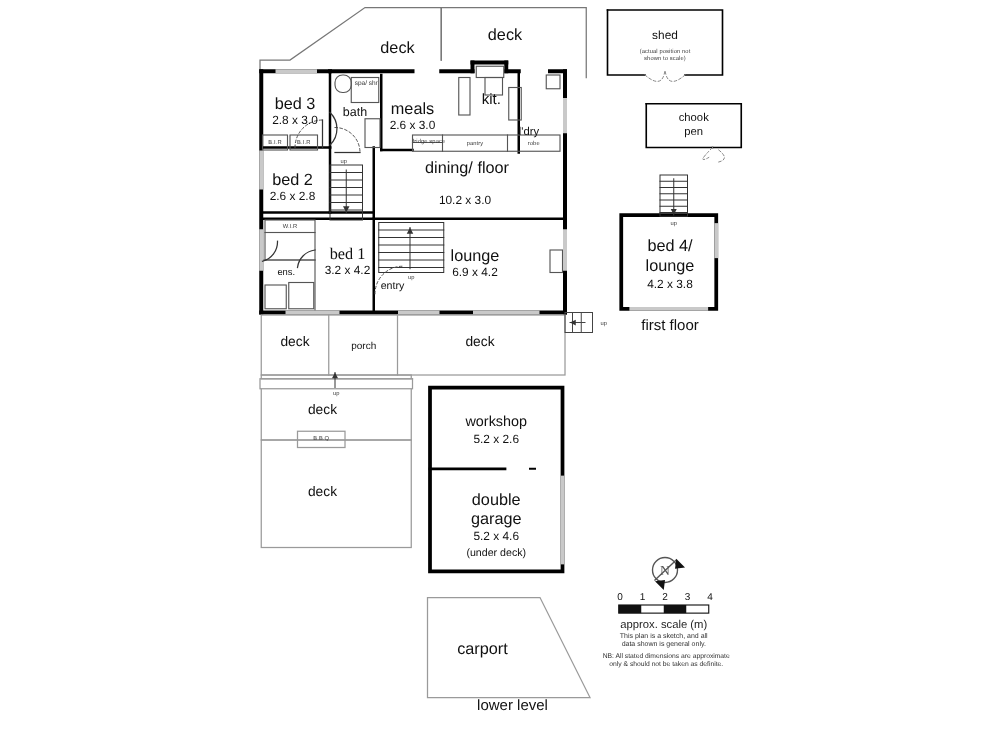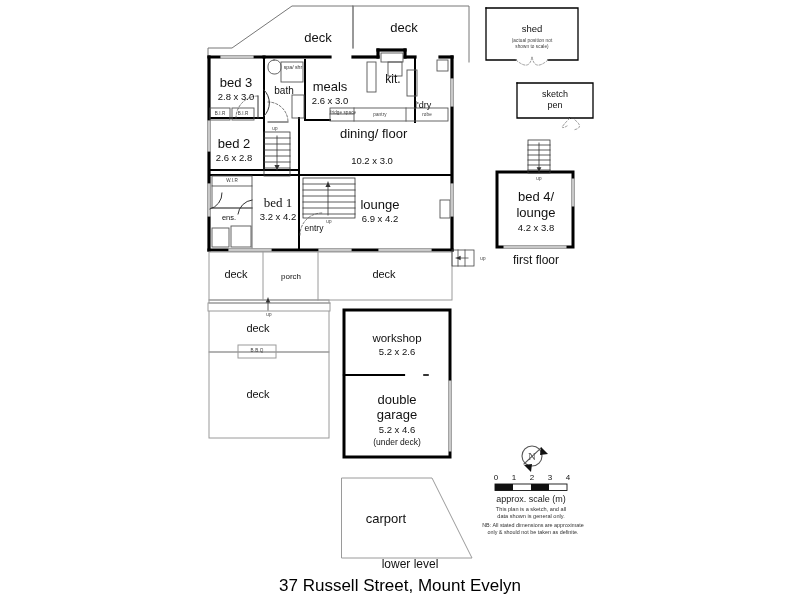--- a/index.html
+++ b/index.html
@@ -349,21 +349,21 @@
   <div class="lbl" style="left:266px; top:272px; width:50px; font-size:8px;">porch</div>
   <div class="lbl room-name" style="left:356px; top:268px; width:56px; font-size:11px;">deck</div>
   <div class="lbl room-name" style="left:232px; top:322px; width:52px; font-size:11px;">deck</div>
   <div class="lbl tiny" style="left:240px; top:348px; width:34px;">B.B.Q</div>
   <div class="lbl room-name" style="left:232px; top:388px; width:52px; font-size:11px;">deck</div>
 
   <div class="lbl" style="left:502px; top:24px; width:60px; font-size:9.5px;">shed</div>
   <div class="lbl tiny" style="left:502px; top:38px; width:60px;">(actual position not</div>
   <div class="lbl tiny" style="left:502px; top:44px; width:60px;">shown to scale)</div>
 
-  <div class="lbl" style="left:525px; top:89px; width:60px; font-size:9px;">sketch</div>
+  <div class="lbl" style="left:525px; top:89px; width:60px; font-size:9px;">chook</div>
   <div class="lbl" style="left:525px; top:100px; width:60px; font-size:9px;">pen</div>
 
   <div class="lbl tiny" style="left:532px; top:176px; width:14px;">up</div>
   <div class="lbl room-name" style="left:505px; top:190px; width:62px;">bed 4/</div>
   <div class="lbl room-name" style="left:505px; top:206px; width:62px;">lounge</div>
   <div class="lbl room-dim" style="left:505px; top:223px; width:62px;">4.2 x 3.8</div>
   <div class="lbl level-lbl" style="left:500px; top:254px; width:72px;">first floor</div>
 
   <div class="lbl room-name" style="left:360px; top:332px; width:74px; font-size:11.5px;">workshop</div>
   <div class="lbl room-dim" style="left:360px; top:347px; width:74px;">5.2 x 2.6</div>
@@ -381,15 +381,14 @@
   <div class="lbl" style="left:527px; top:473px; width:10px; font-size:8px;">2</div>
   <div class="lbl" style="left:545px; top:473px; width:10px; font-size:8px;">3</div>
   <div class="lbl" style="left:563px; top:473px; width:10px; font-size:8px;">4</div>
 
   <div class="lbl scale-txt" style="left:486px; top:494px; width:90px;">approx. scale (m)</div>
   <div class="lbl disc1" style="left:486px; top:506px; width:90px;">This plan is a sketch, and all</div>
   <div class="lbl disc1" style="left:486px; top:513px; width:90px;">data shown is general only.</div>
   <div class="lbl disc2" style="left:478px; top:522px; width:110px;">NB: All stated dimensions are approximate</div>
   <div class="lbl disc2" style="left:478px; top:529px; width:110px;">only &amp; should not be taken as definite.</div>
 
-  <div class="lbl title" style="left:200px; top:576px; width:400px;">37 Russell Street, Mount Evelyn</div>
 
 </div>
 
 </body></html>

